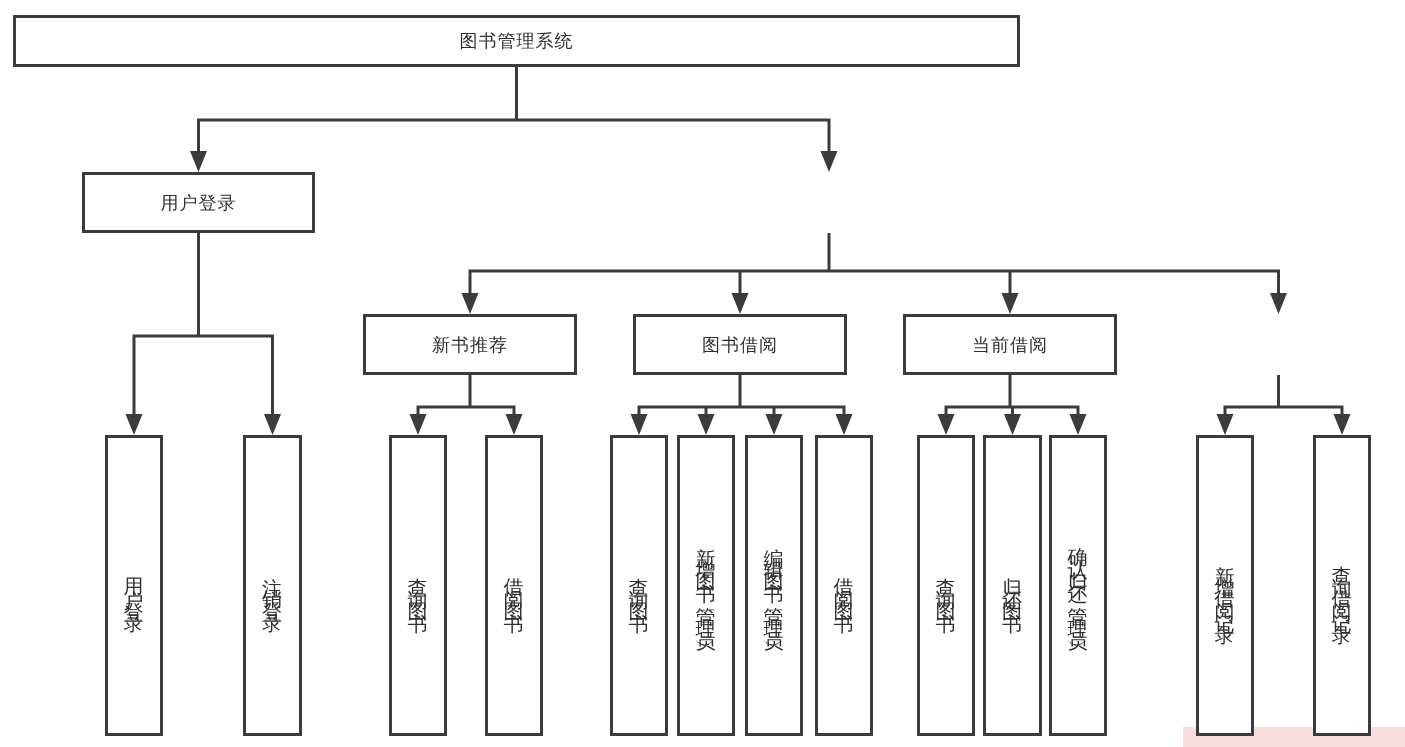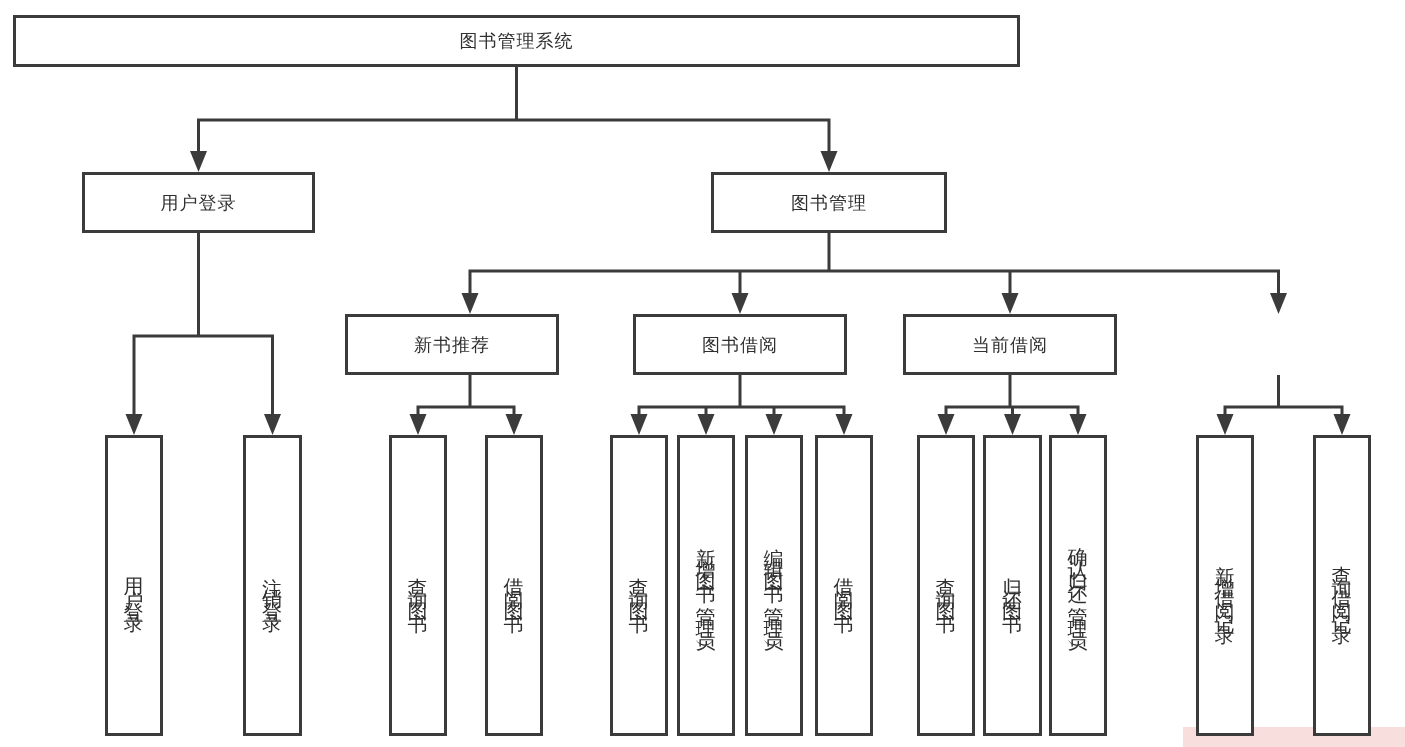--- a/index.html
+++ b/index.html
@@ -61,25 +61,22 @@
              M1225 435 L1216.5 414 L1233.5 414 Z M1342 435 L1333.5 414 L1350.5 414 Z" style="fill:var(--line)" stroke="none"></path>
   </svg>
 
   <div class="node h" style="left:13px;top:15px;width:1007px;height:52px">
     <span>图书管理系统</span>
   </div>
 
   <div class="node h" style="left:82px;top:172px;width:233px;height:61px">
     <span>用户登录</span>
   </div>
-  <div class="node h" style="left:711px;top:172px;width:236px;height:61px">
-    <span>图书管理</span>
-  </div>
 
-  <div class="node h" style="left:345px;top:314px;width:214px;height:61px">
+  <div class="node h" style="left:363px;top:314px;width:214px;height:61px">
     <span>新书推荐</span>
   </div>
   <div class="node h" style="left:633px;top:314px;width:214px;height:61px">
     <span>图书借阅</span>
   </div>
   <div class="node h" style="left:903px;top:314px;width:214px;height:61px">
     <span>当前借阅</span>
   </div>
 
   <div class="node v" style="left:105px;top:435px;width:58px;height:301px">

